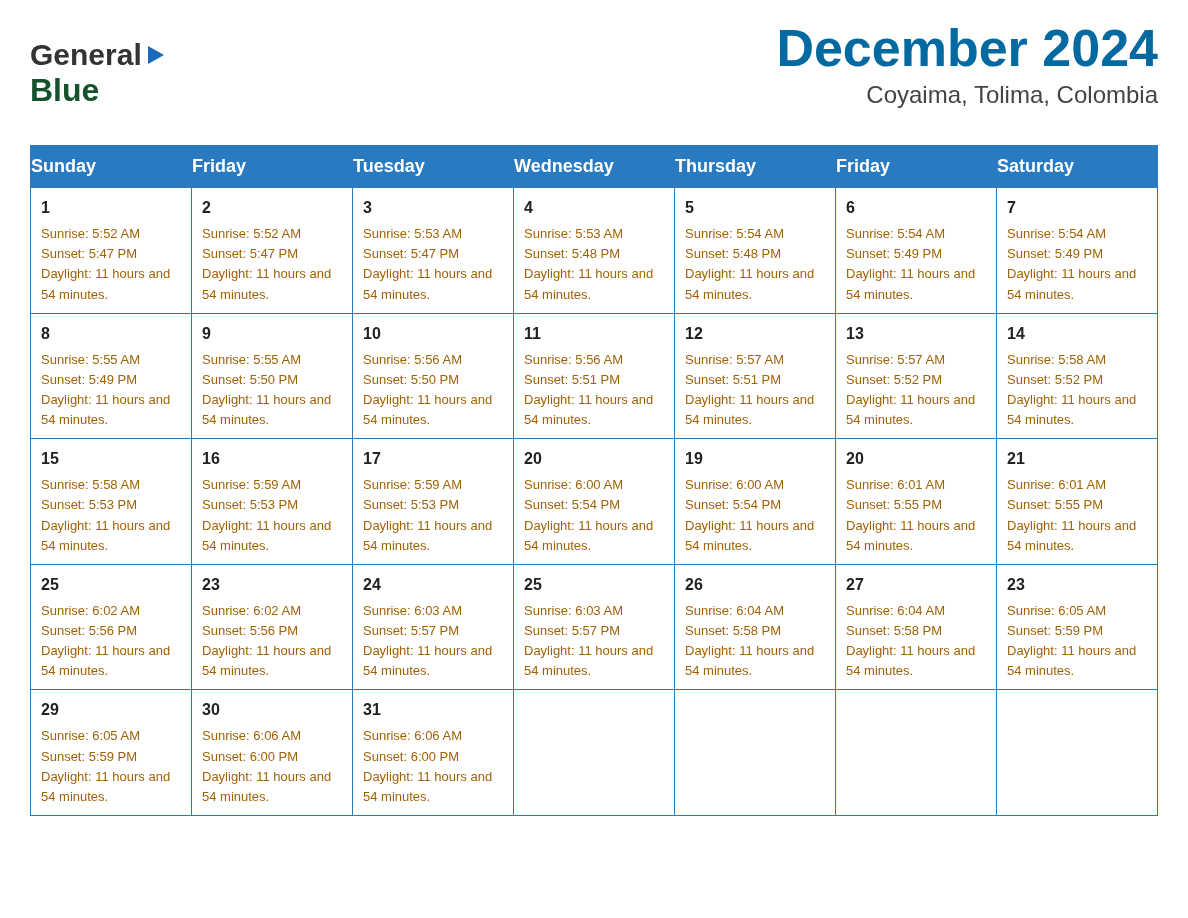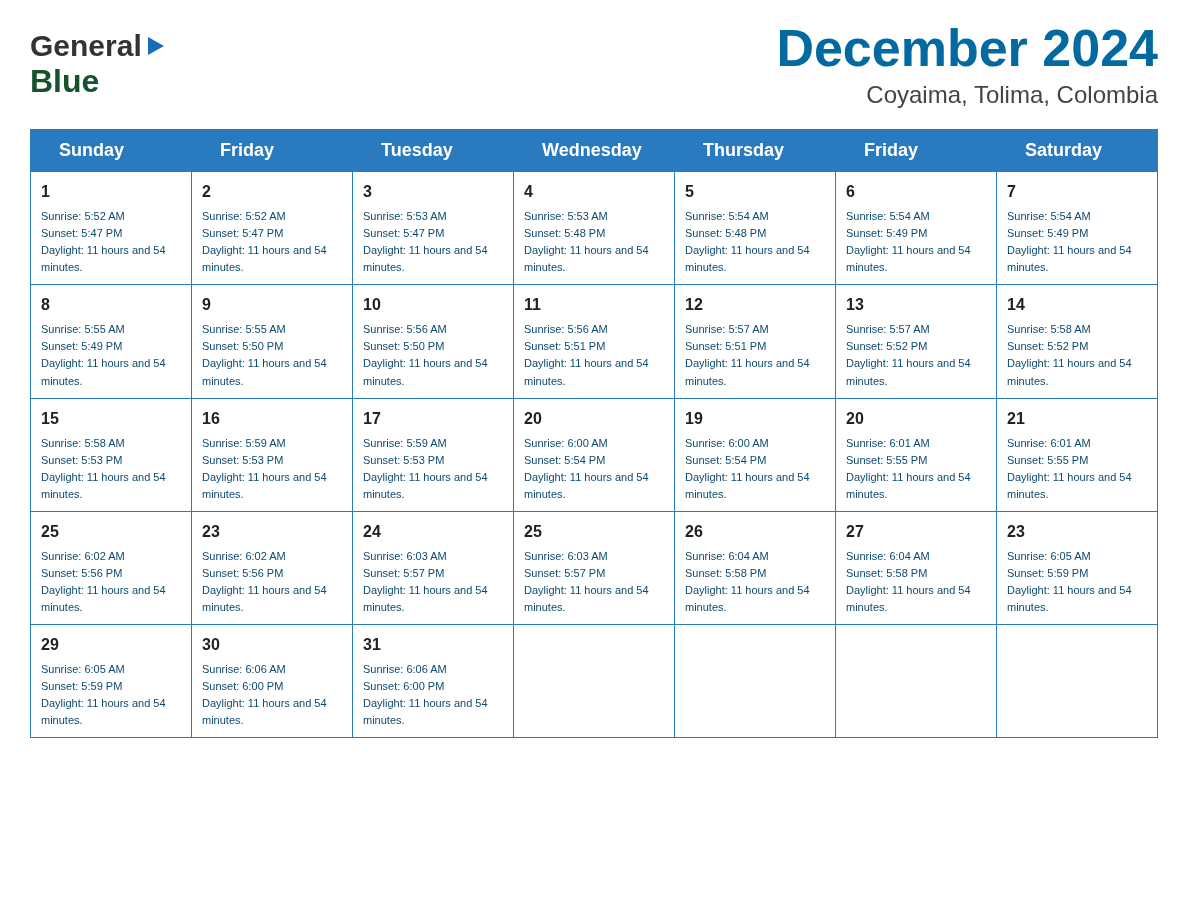--- a/index.html
+++ b/index.html
@@ -6,22 +6,22 @@
     body {
       font-family: Arial, sans-serif;
       background: #fff;
       width: 1188px;
       min-height: 918px;
       padding: 20px 30px;
     }
     .header {
       display: flex;
       justify-content: space-between;
-      align-items: center;
-      margin-bottom: 20px;
+      align-items: flex-end;
+      margin-bottom: 36px;
     }
     .logo {
       display: flex;
       flex-direction: column;
       align-items: flex-start;
     }
     .title-block {
       text-align: right;
     }
     .month-title {
@@ -38,43 +38,43 @@
     .calendar {
       width: 100%;
       border-collapse: collapse;
       border: 1px solid #2a7ac0;
     }
     .calendar th {
       background-color: #2a7ac0;
       color: #fff;
       font-size: 18px;
       font-weight: bold;
-      padding: 10px 28px;
+      padding: 10px 0;
       text-align: left;
       border: 1px solid #2a7ac0;
     }
     .calendar td {
       vertical-align: top;
       padding: 8px 10px;
       border: 1px solid #2a7ac0;
       width: 14.28%;
       min-height: 110px;
       font-size: 13.5px;
       color: #222;
       line-height: 1.5;
     }
     .day-num {
       font-size: 16px;
       font-weight: bold;
       display: block;
       margin-bottom: 4px;
     }
     .day-info {
-      font-size: 11px;
-      color: #0c4a6e;
+      font-size: 13px;
+      color: #a16207;
       line-height: 1.55;
     }
     .empty-cell {
       background: #fff;
     }
     
     .logo-row {
       display: flex;
       align-items: center;
       gap: 2px;

